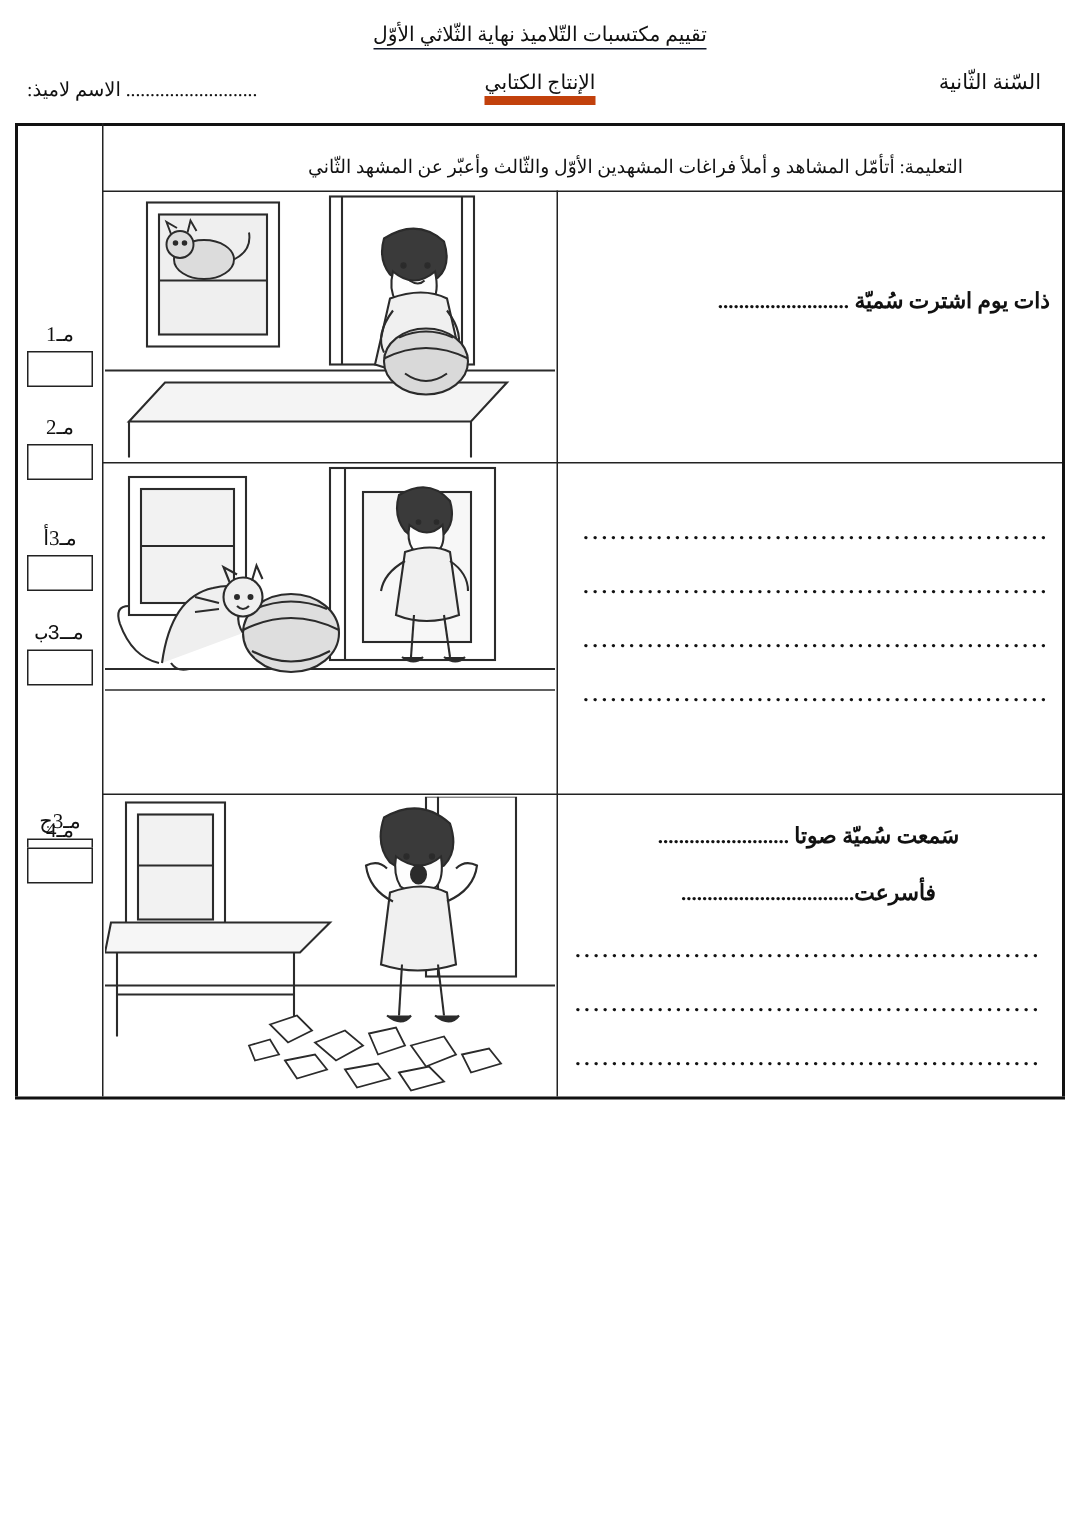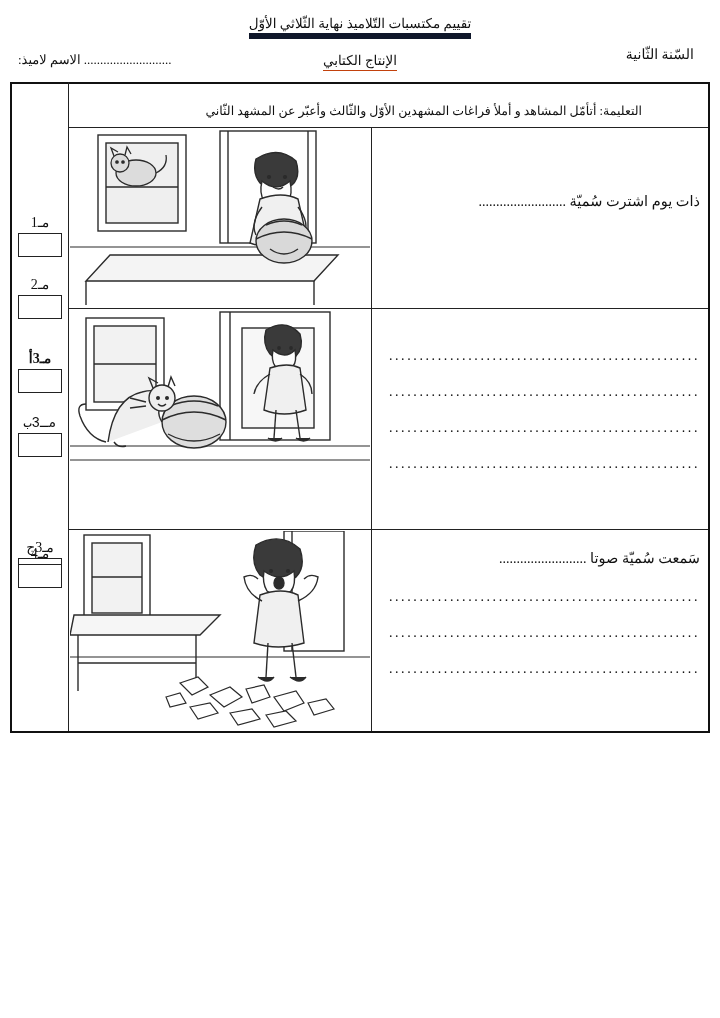--- a/index.html
+++ b/index.html
@@ -42,28 +42,28 @@
     position: absolute;
     left: 0;
     right: 0;
     top: 0;
     text-align: center;
   }
   .hdr-title-main {
     font-size: 13.5px;
     display: inline-block;
     padding-bottom: 1px;
-    border-bottom: 6px solid #0f172a;
+    border-bottom: 1px solid #0f172a;
   }
   .hdr-title-sub {
     font-size: 13.5px;
     display: inline-block;
     margin-top: 13px;
     padding-bottom: 1px;
-    border-bottom: 1px solid #c2410c;
+    border-bottom: 6px solid #c2410c;
   }
   .hdr-left {
     position: absolute;
     left: 18px;
     top: 38px;
     font-size: 13px;
     white-space: nowrap;
   }
   .dots-lead {
     letter-spacing: 1.2px;
@@ -161,21 +161,21 @@
   }
   .score-box {
     width: 42px;
     height: 22px;
     border: 1px solid #222;
     margin: 0 auto;
     background: #fff;
   }
   .sc1 { top: 214px; }
   .sc2 { top: 276px; }
-  .sc3 { top: 350px; font-weight: bold; }
+  .sc3 { top: 350px; }
   .sc4 { top: 414px; font-family: Liberation Mono, monospace; }
   .sc5 { top: 503px; margin-top: 36px; }
   .sc6 { top: 545px; }
 
   
   .panel {
     position: absolute;
     left: 70px;
     width: 300px;
     overflow: hidden;
@@ -190,29 +190,30 @@
   
   .lines-block {
     position: absolute;
     left: 378px;
     width: 322px;
     direction: rtl;
     text-align: right;
   }
   .lb1 { top: 186px; }
   .lb2 { top: 340px; }
-  .lb3 { top: 543px; }
+  .lb3 { top: 543px; text-align: center; }
 
   .wline {
     font-size: 14.5px;
     height: 38px;
     line-height: 30px;
     white-space: nowrap;
     overflow: hidden;
     color: #111;
+    font-weight: bold;
   }
   .dotline {
     letter-spacing: 2.6px;
     font-size: 14px;
   }
 
   
   .wline.blank {
     height: 36px;
   }
@@ -442,20 +443,23 @@
         <path d="M238 172 l18 -4 l8 10 l-20 6 z"></path>
         <path d="M96 166 l14 -4 l6 10 l-16 4 z"></path>
       </g>
     </svg>
   </div>
 
   <div class="lines-block lb3">
     <div class="wline">
       <span>سَمعت سُميّة صوتا </span><span class="dotline">.........................</span>
     </div>
+    <div class="wline">
+      <span>فأسرعت</span><span class="dotline">.................................</span>
+    </div>
     <div class="wline blank">
       <span class="dotline">...................................................</span>
     </div>
     <div class="wline blank">
       <span class="dotline">...................................................</span>
     </div>
     <div class="wline blank">
       <span class="dotline">...................................................</span>
     </div>
   </div>

